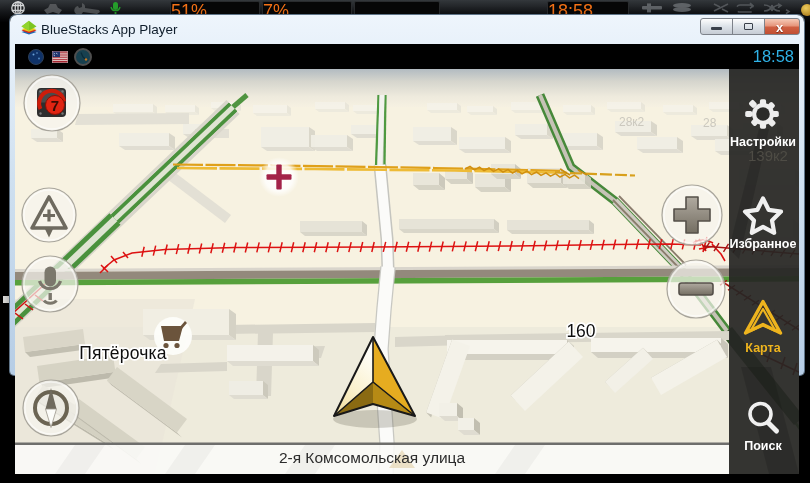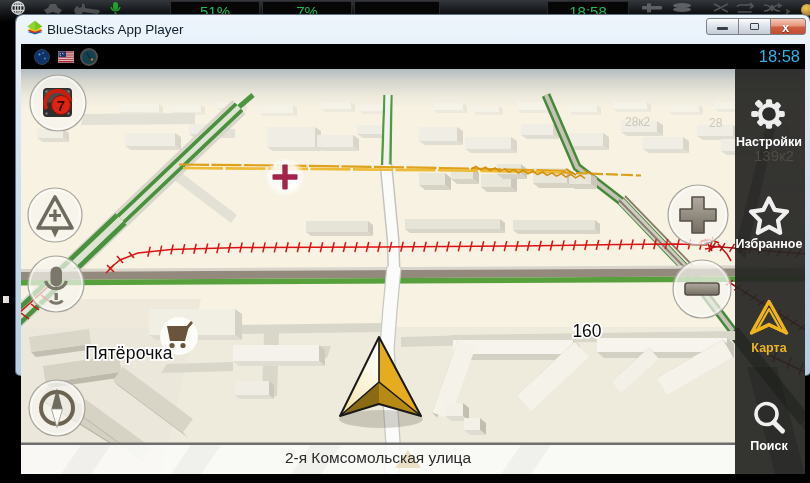--- a/index.html
+++ b/index.html
@@ -1,23 +1,23 @@
 <!DOCTYPE html>
 <html><head>
 <meta charset="utf-8">
 <style>
   html,body{margin:0;padding:0;}
   body{width:810px;height:483px;background:#000;position:relative;overflow:hidden;
        font-family:"Liberation Sans",sans-serif;}
   #taskbar{position:absolute;left:0;top:0;width:810px;height:22px;
      background:linear-gradient(#34383c,#15171a 55%,#020203);}
   .tbox{position:absolute;top:1px;height:20px;background:#070708;
-     border:1px solid #2a2c2f;border-radius:2px;color:#22c55e;font-size:15px;
-     text-align:center;line-height:19px;}
-  #win{position:absolute;left:16px;top:15px;width:794px;height:360px;
+     border:1px solid #2a2c2f;border-radius:2px;color:#f97316;font-size:18px;
+     line-height:19px;}
+  #win{position:absolute;left:10px;top:15px;width:794px;height:360px;
      border-radius:7px 7px 4px 4px;
      background:linear-gradient(#eef5fc,#cfe0f0 45%,#b6cde5);
      box-shadow:0 0 0 1px #5f7488, 3px 5px 16px rgba(0,0,0,.65);}
   #titletext{position:absolute;left:31px;top:7px;font-size:13.5px;color:#101e2c;}
   .wbtn{position:absolute;top:3px;height:15px;border:1px solid #7d828a;}
   #content{position:absolute;left:5px;top:29px;width:784px;height:430px;background:#000;}
   #appbar{position:absolute;left:0;top:0;width:784px;height:25px;background:#000;}
   #apptime{position:absolute;right:5px;top:2.5px;color:#2fb3e8;font-size:16.5px;}
   #mapsvg{position:absolute;left:0;top:25px;}
 </style>

